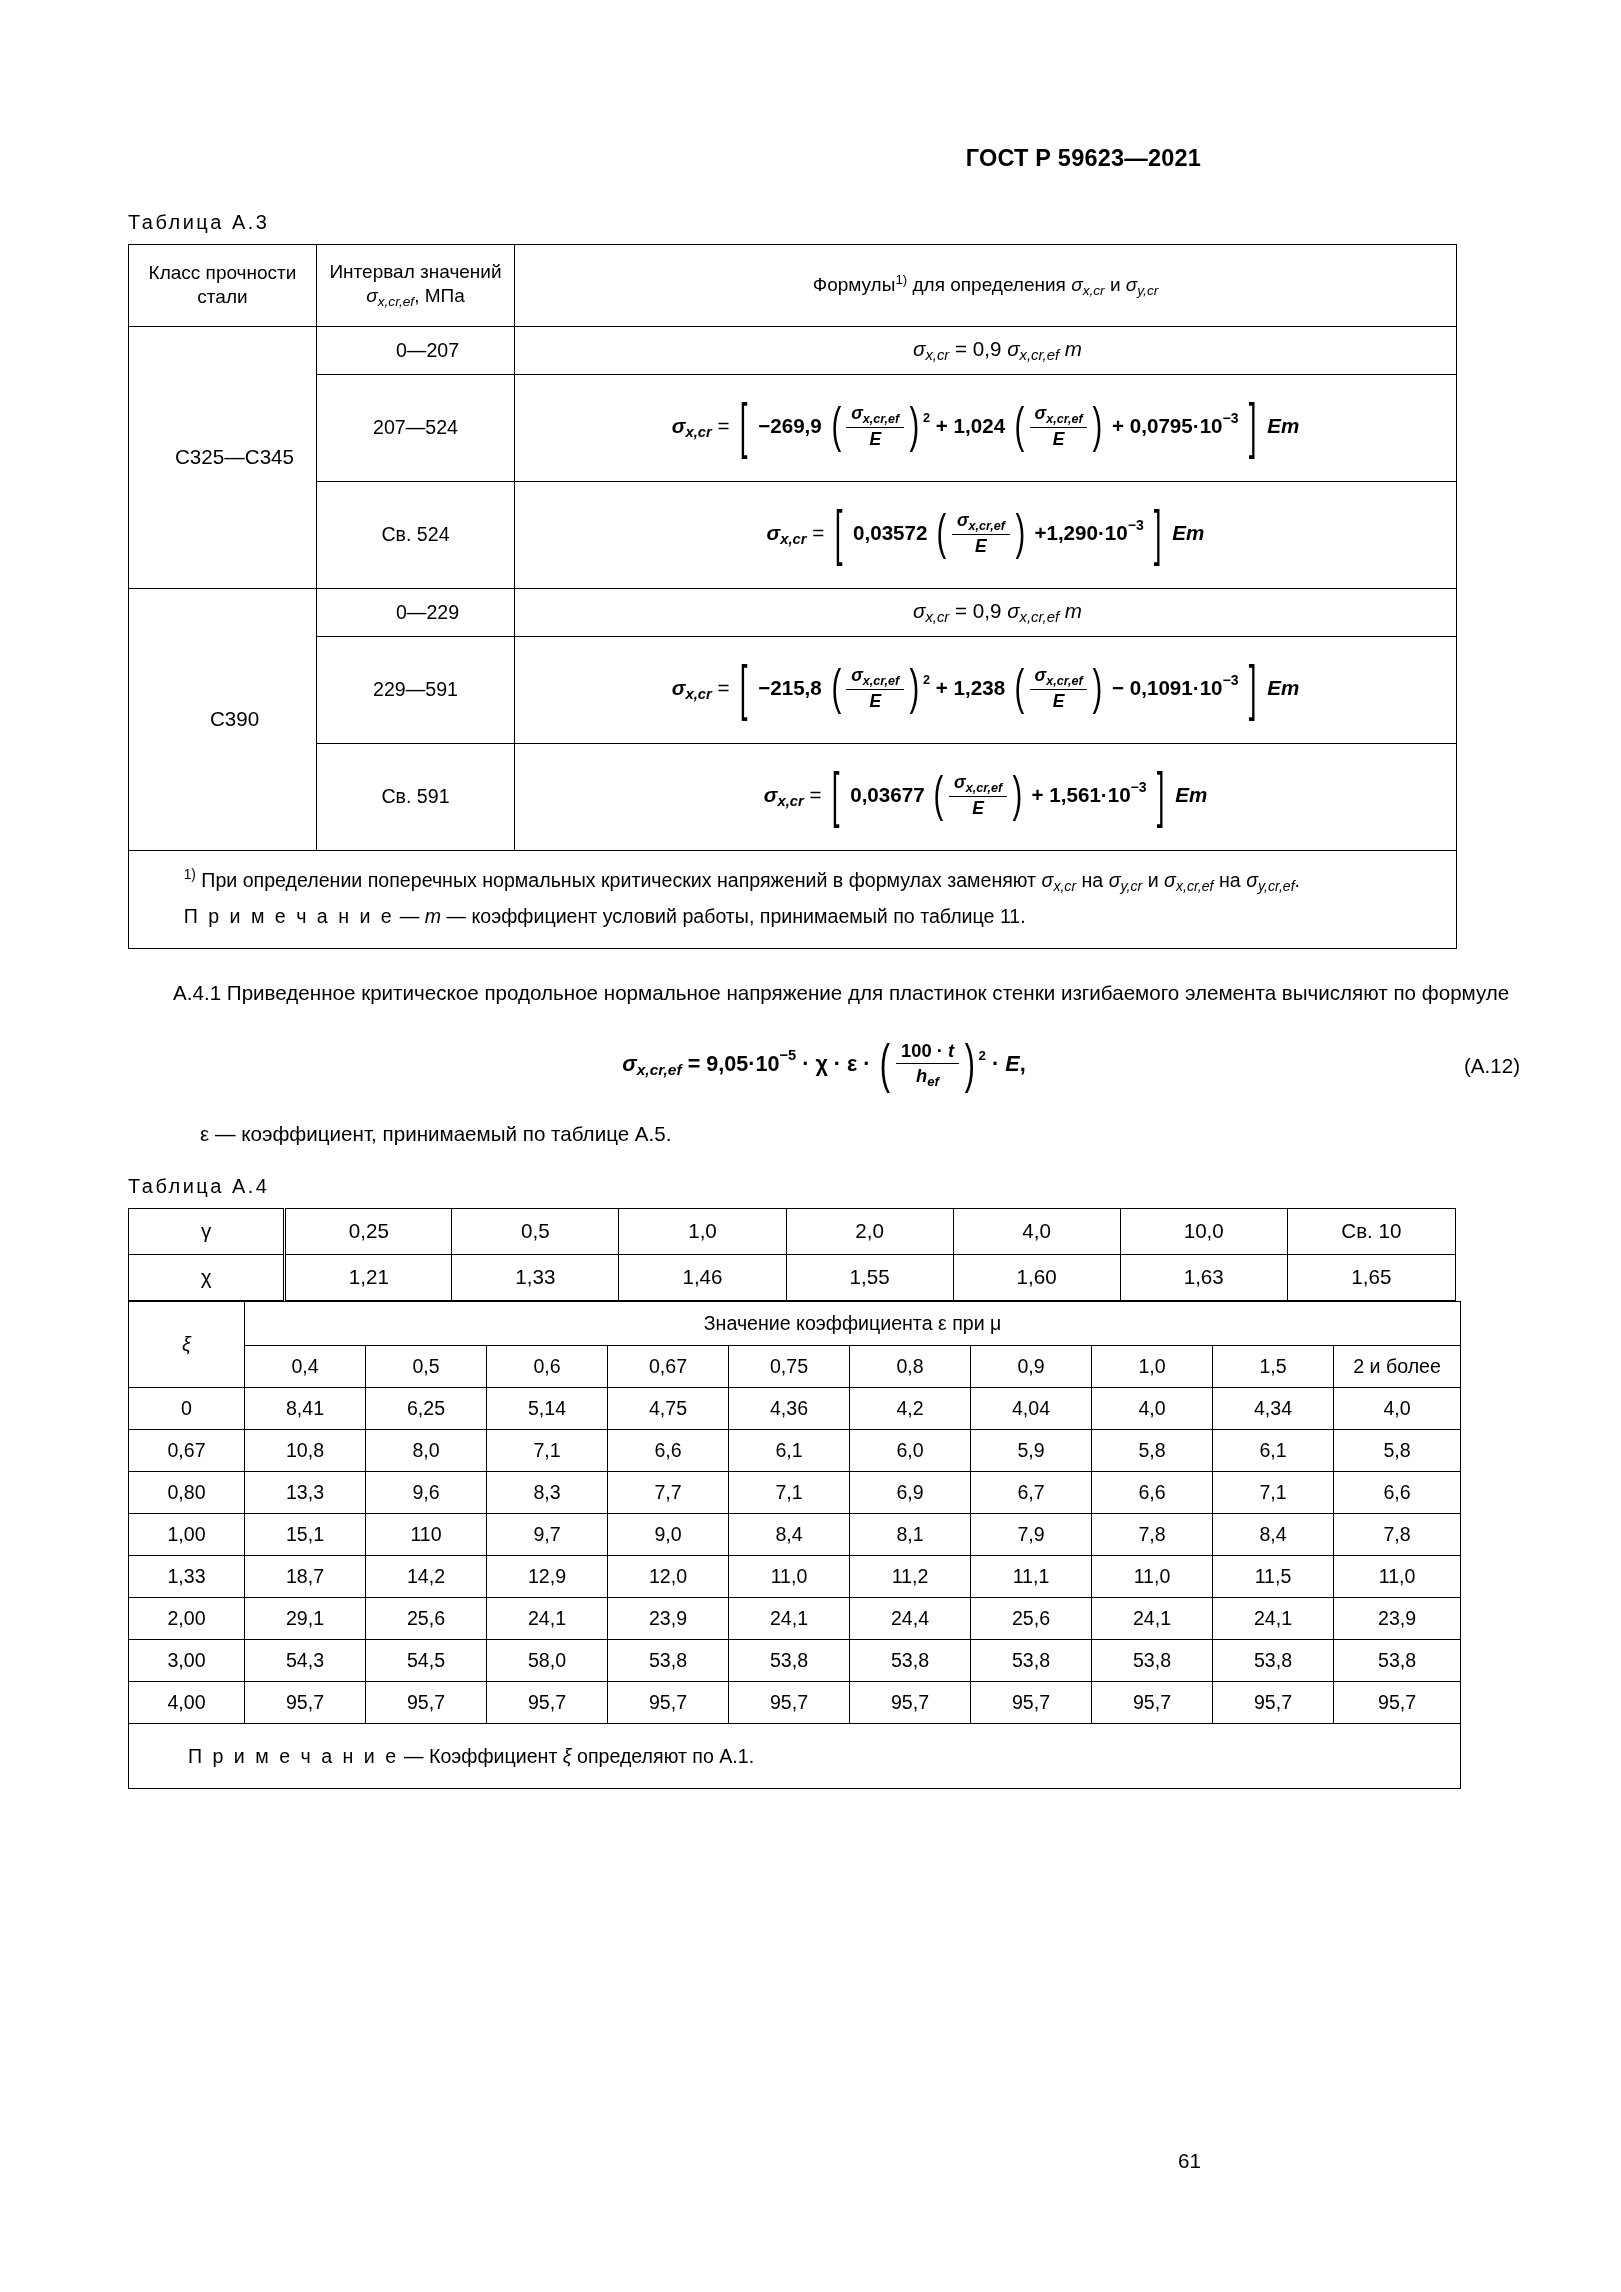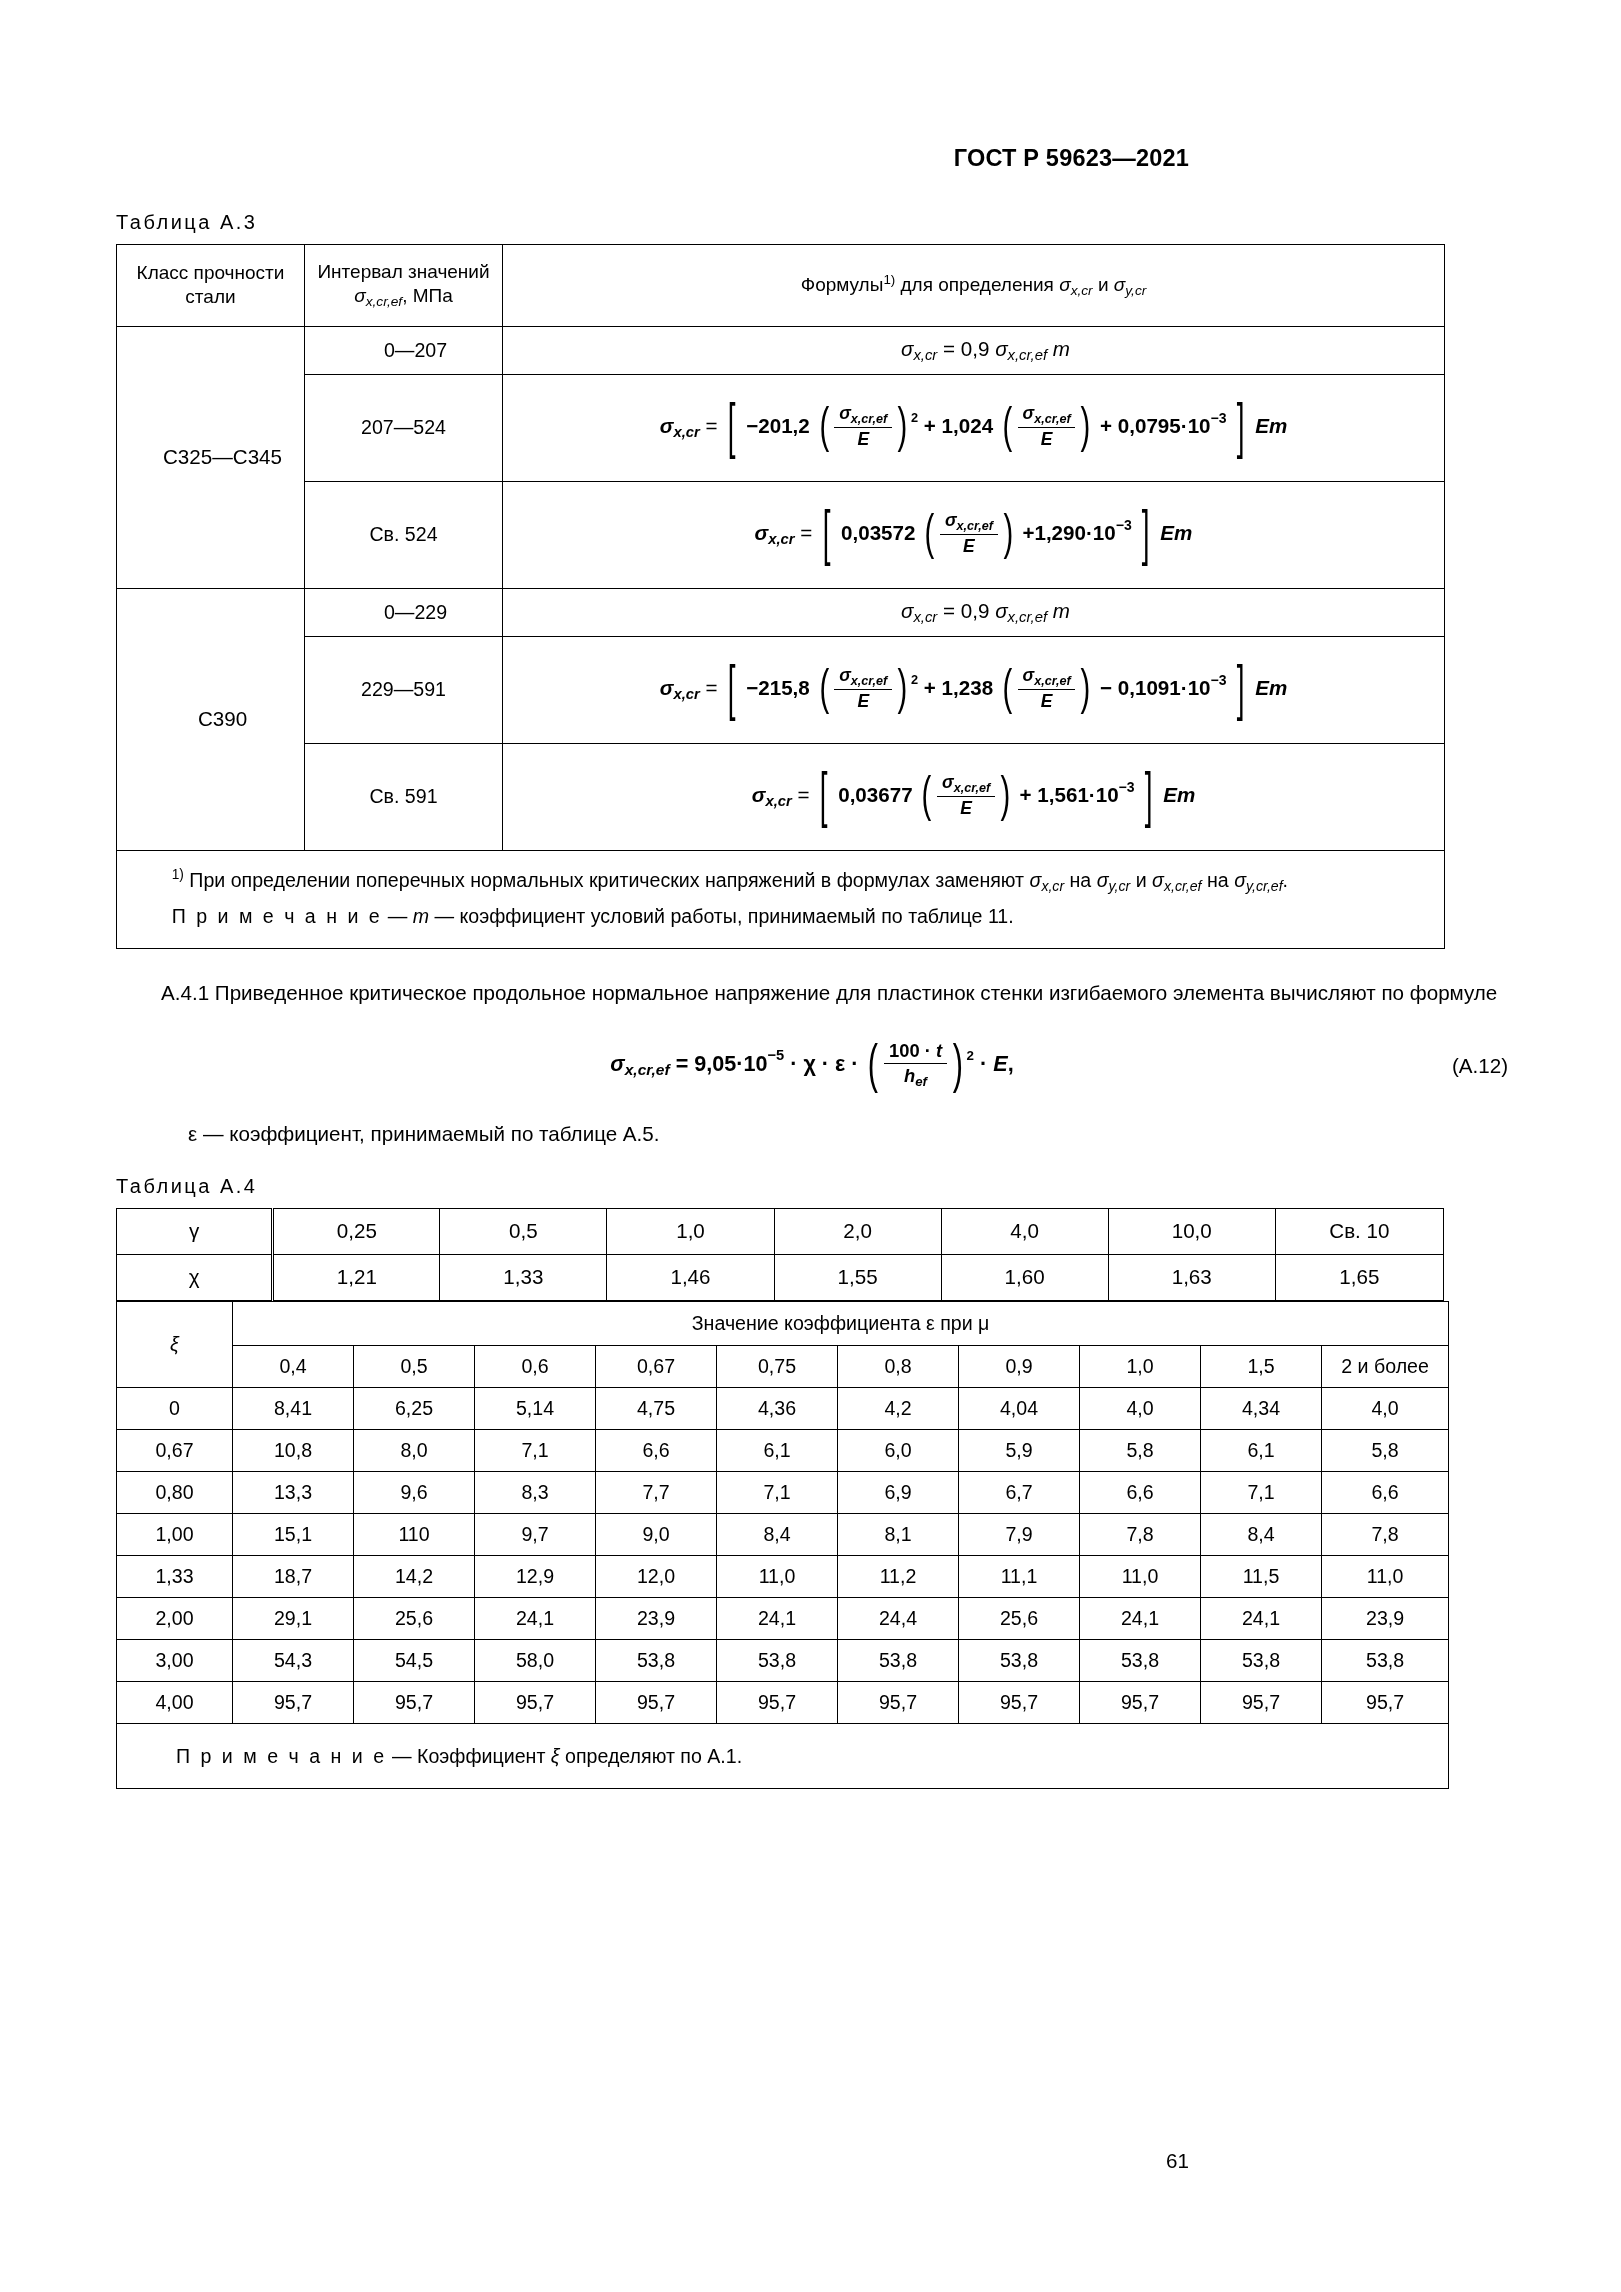--- a/index.html
+++ b/index.html
@@ -10,21 +10,21 @@
   body {
     width: 1621px;
     height: 2293px;
     position: relative;
     font-family: "Liberation Sans", sans-serif;
     color: #000000;
     -webkit-font-smoothing: antialiased;
   }
   .page {
     position: absolute;
-    left: 0; top: 0;
+    left: 12px; top: 0;
     width: 1305px;
     height: 2293px;
     box-sizing: border-box;
     padding: 0;
   }
   .header {
     position: absolute;
     right: 116px;
     top: 145px;
     font-size: 23.5px;
@@ -195,21 +195,21 @@
             <span class="math"><span class="ital">σ<span class="sub">x,cr</span></span> = 0,9 <span class="ital">σ<span class="sub">x,cr,ef</span></span> <span class="ital">m</span></span>
           </td>
         </tr>
 
         <tr class="r-form">
           <td>207—524</td>
           <td>
             <span class="math">
               <span class="bi">σ<span class="sub">x,cr</span></span> =
               <span class="brk">[</span>
-              <span class="bold">−201,2</span>
+              <span class="bold">−269,9</span>
               <span class="paren">(</span><span class="frac"><span class="num bi">σ<span class="sub">x,cr,ef</span></span><span class="den bi">E</span></span><span class="paren">)</span><span class="exp bold">2</span>
               <span class="bold">+ 1,024</span>
               <span class="paren">(</span><span class="frac"><span class="num bi">σ<span class="sub">x,cr,ef</span></span><span class="den bi">E</span></span><span class="paren">)</span>
               <span class="bold">+ 0,0795·10<span class="exps">−3</span></span>
               <span class="brk">]</span>
               <span class="bi">Em</span>
             </span>
           </td>
         </tr>
 

